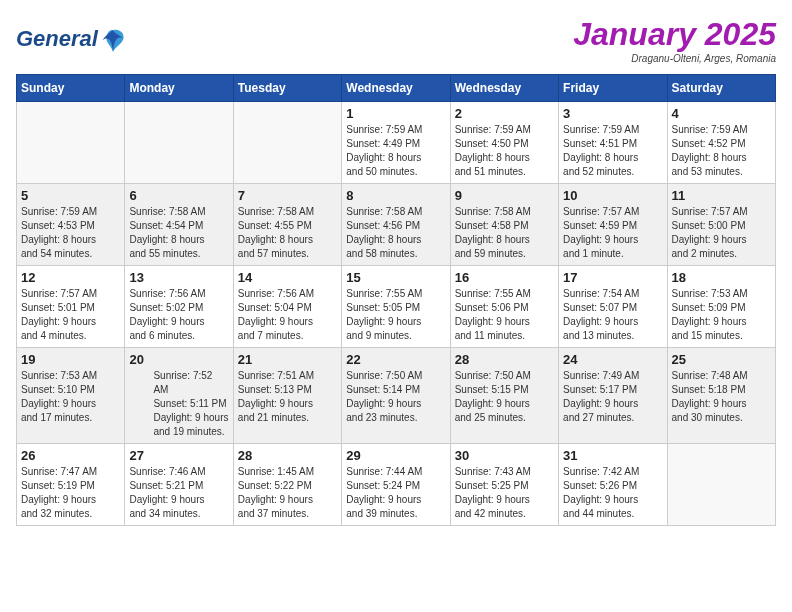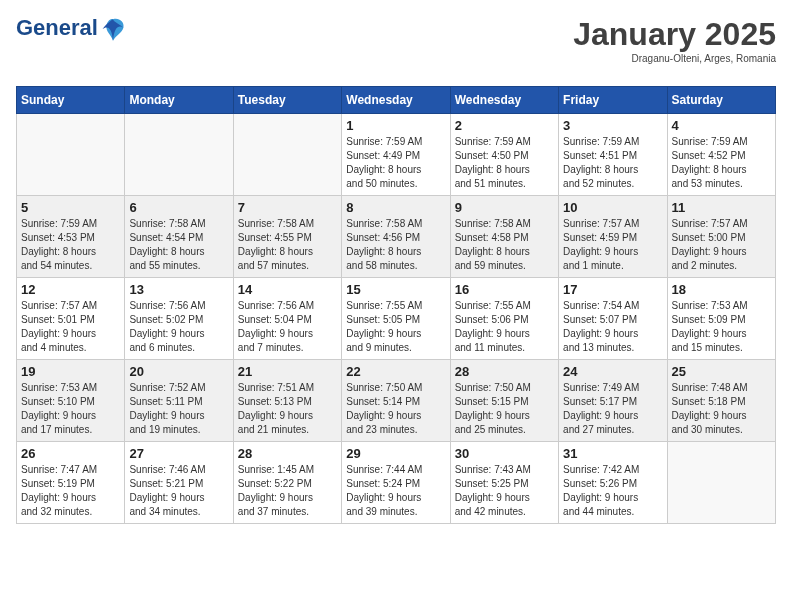--- a/index.html
+++ b/index.html
@@ -6,34 +6,35 @@
     body {
       font-family: Arial, sans-serif;
       background: #fff;
       width: 792px;
       min-height: 612px;
       padding: 16px;
     }
     .header {
       display: flex;
       justify-content: space-between;
-      align-items: flex-start;
-      margin-bottom: 22px;
+      align-items: center;
+      margin-bottom: 10px;
+      font-style: italic;
     }
     .logo {
       display: flex;
       align-items: center;
     }
     .title-area {
       text-align: right;
     }
     .month-title {
       font-size: 32px;
       font-weight: bold;
-      color: #404040;
+      color: #a21caf;
     }
     .location {
       font-size: 10px;
       color: #444;
     }
     .calendar {
       width: 100%;
       border-collapse: collapse;
       font-size: 11px;
       padding-left: 12px;
@@ -247,21 +248,21 @@
       <tr class="row-shaded">
         <td>
           <div class="day-num">19</div>
           <div class="day-info" style="white-space: pre-line;">Sunrise: 7:53 AM
 Sunset: 5:10 PM
 Daylight: 9 hours
 and 17 minutes.</div>
         </td>
         <td>
           <div class="day-num">20</div>
-          <div class="day-info" style="white-space: pre-line;">Sunrise: 7:52 AM
+          <div class="day-info" style="white-space: pre-line; margin-left: 24px;">Sunrise: 7:52 AM
 Sunset: 5:11 PM
 Daylight: 9 hours
 and 19 minutes.</div>
         </td>
         <td>
           <div class="day-num">21</div>
           <div class="day-info" style="white-space: pre-line;">Sunrise: 7:51 AM
 Sunset: 5:13 PM
 Daylight: 9 hours
 and 21 minutes.</div>

